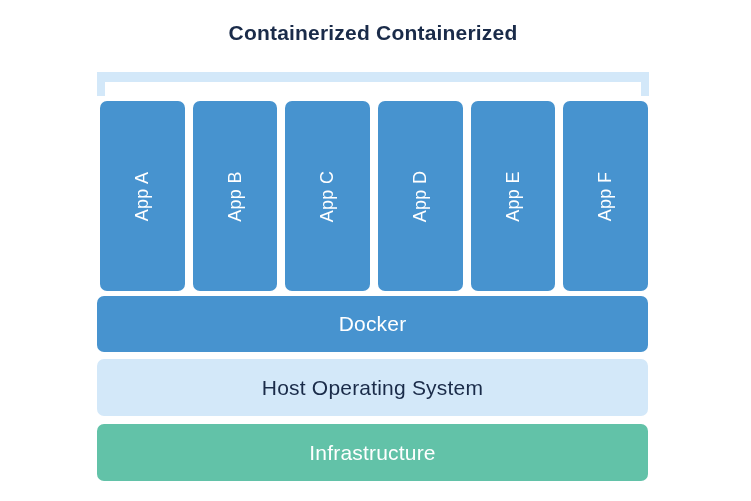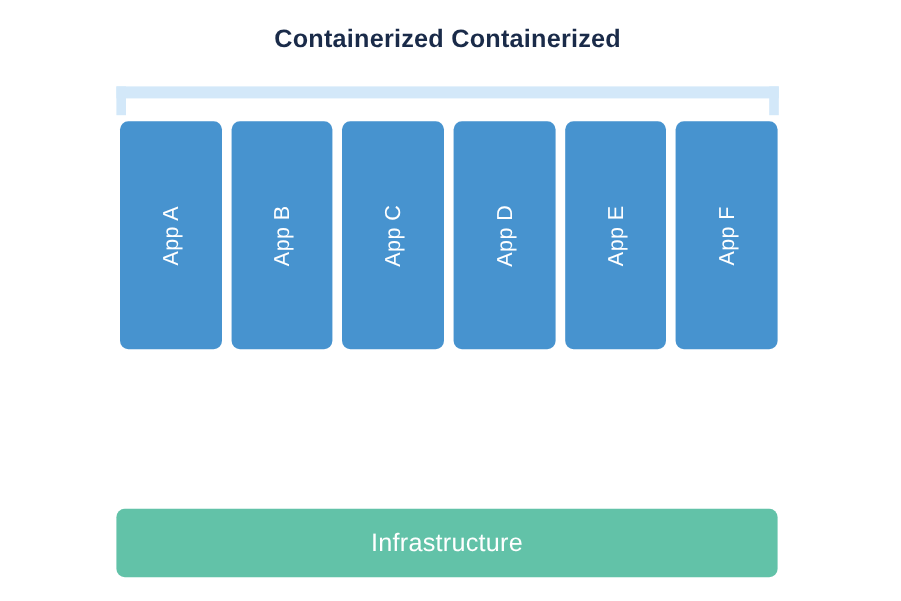--- a/index.html
+++ b/index.html
@@ -129,17 +129,19 @@
       <span class="app-label">App D</span>
     </div>
     <div class="app-box">
       <span class="app-label">App E</span>
     </div>
     <div class="app-box">
       <span class="app-label">App F</span>
     </div>
   </div>
 
+  <div class="layer-bar layer-docker">Docker</div>
 
+  <div class="layer-bar layer-host-os">Host Operating System</div>
 
   <div class="layer-bar layer-infrastructure">Infrastructure</div>
 
 </div>
 
 </body></html>

